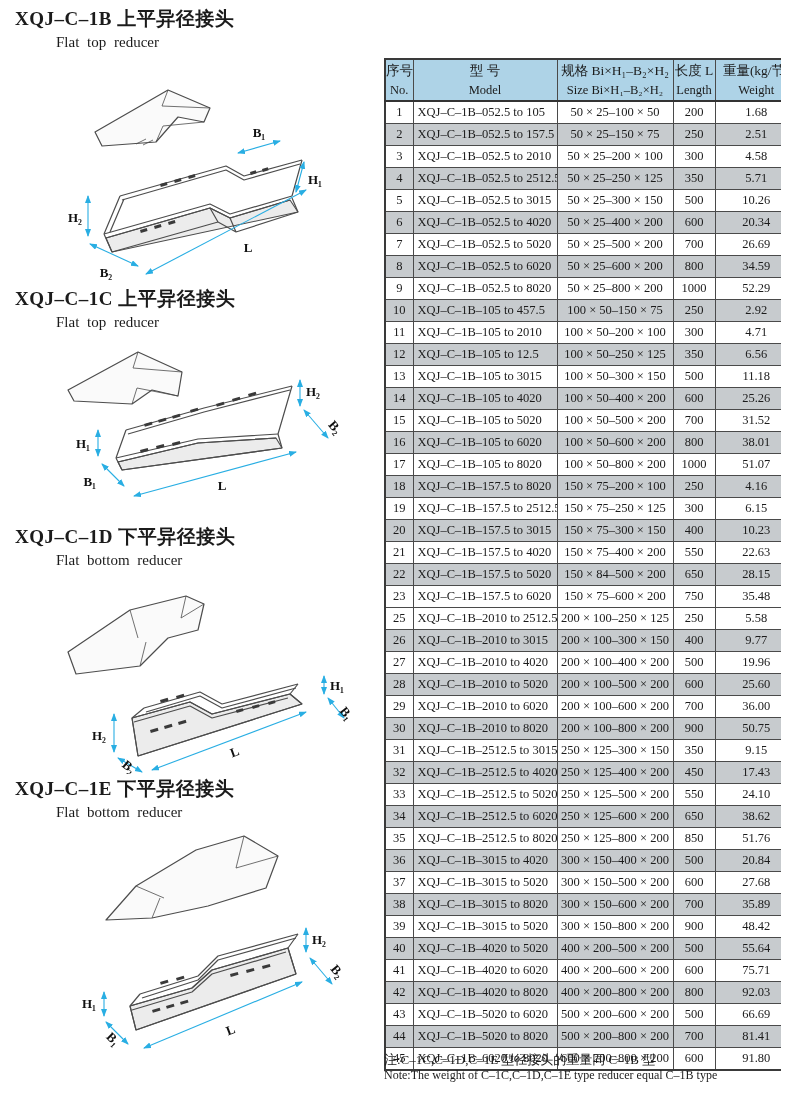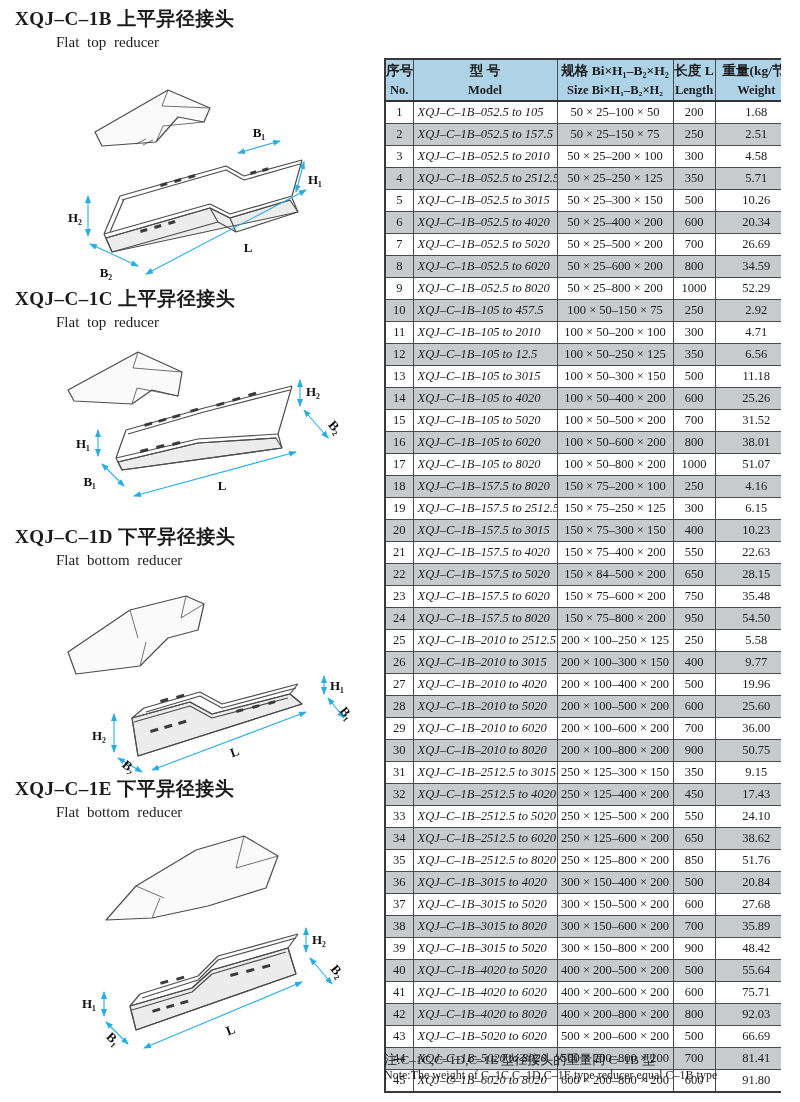--- a/index.html
+++ b/index.html
@@ -12,27 +12,27 @@
   .face{fill:#ececec;stroke:#4d4d4d;stroke-width:1.1;stroke-linejoin:round;}
   .sheet{fill:#fafafa;stroke:#4d4d4d;stroke-width:1.2;stroke-linejoin:round;}
   .thin{fill:none;stroke:#4d4d4d;stroke-width:.8;}
   .slot{fill:#3a3a3a;}
   .dim{fill:none;stroke:var(--dim,#29aee3);stroke-width:1.1;}
   .arrow-head{fill:var(--dim,#29aee3);}
   .dim-label{font-family:"Liberation Serif","DejaVu Serif",serif;font-size:13px;font-weight:bold;fill:#111;}
   table.spec{position:absolute;left:384px;top:58px;width:413px;border-collapse:collapse;table-layout:fixed;
              border:2px solid #3a3a3a;}
   .spec th,.spec td{border:1px solid #4a4a4a;text-align:center;padding:0;overflow:hidden;white-space:nowrap;}
-  .spec thead th{background:var(--header-bg,#aed3e7);font-weight:bold;height:40px;
+  .spec thead th{background:var(--header-bg,#aed3e7);font-weight:normal;height:40px;
                  font-size:13px;line-height:1.45;border-bottom:2px solid #333;}
   .spec thead .h-cn{font-size:13.5px;}
   .spec thead .h-en{font-size:12.5px;}
   .spec tbody td{height:21px;font-size:12.5px;background:#fff;}
   .spec tbody tr.alt td{background:var(--row-alt-bg,#c7cbce);}
-  .spec td[data-name="model-cell"]{text-align:left;padding-left:4px;font-style:italic;}
+  .spec td[data-name="model-cell"]{text-align:left;padding-left:4px;}
   .spec col.c-no{width:28px;} .spec col.c-model{width:144px;} .spec col.c-size{width:116px;}
   .spec col.c-len{width:42px;} .spec col.c-wt{width:83px;}
   .note1{position:absolute;left:384px;top:1051px;font-size:13px;white-space:nowrap;}
   .note2{position:absolute;left:384px;top:1068px;font-size:12px;white-space:nowrap;}
 </style>
 </head>
 <body>
 
 <div class="page" data-name="catalog-page">
 
@@ -373,27 +373,20 @@
           <td data-name="length-cell">650</td>
           <td data-name="weight-cell">28.15</td>
         </tr>
         <tr data-name="table-row">
           <td data-name="row-number-cell">23</td>
           <td data-name="model-cell">XQJ–C–1B–157.5 to 6020</td>
           <td data-name="size-cell">150 × 75–600 × 200</td>
           <td data-name="length-cell">750</td>
           <td data-name="weight-cell">35.48</td>
         </tr>
-        <tr data-name="table-row" class="alt">
-          <td data-name="row-number-cell">24</td>
-          <td data-name="model-cell">XQJ–C–1B–157.5 to 8020</td>
-          <td data-name="size-cell">150 × 75–800 × 200</td>
-          <td data-name="length-cell">950</td>
-          <td data-name="weight-cell">54.50</td>
-        </tr>
         <tr data-name="table-row">
           <td data-name="row-number-cell">25</td>
           <td data-name="model-cell">XQJ–C–1B–2010 to 2512.5</td>
           <td data-name="size-cell">200 × 100–250 × 125</td>
           <td data-name="length-cell">250</td>
           <td data-name="weight-cell">5.58</td>
         </tr>
         <tr data-name="table-row" class="alt">
           <td data-name="row-number-cell">26</td>
           <td data-name="model-cell">XQJ–C–1B–2010 to 3015</td>

